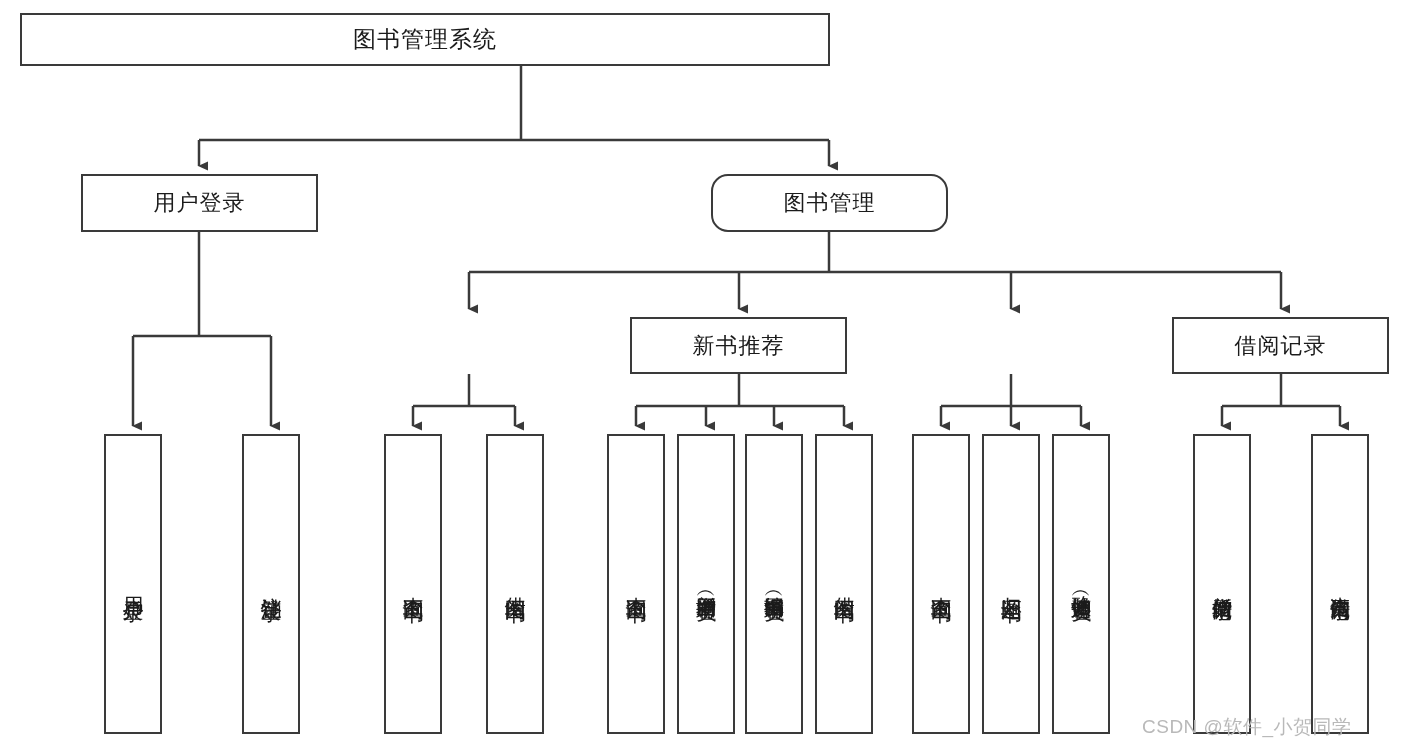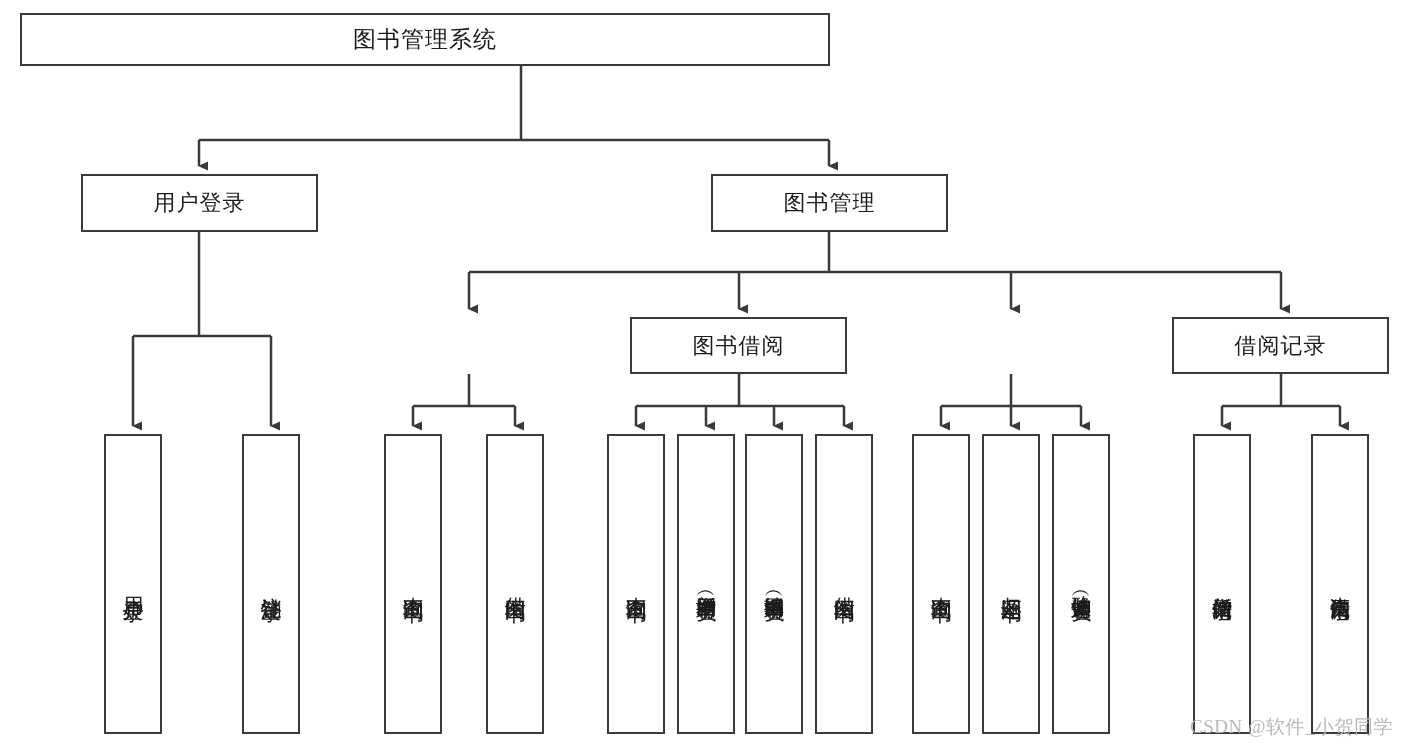--- a/index.html
+++ b/index.html
@@ -62,27 +62,27 @@
     line-height: 1.08;
     letter-spacing: 2px;
     max-height: 268px;
   }
   .node.vert.narrow .node-label {
     font-size: 20px;
     letter-spacing: 1px;
   }
   .watermark {
     position: absolute;
-    left: 1190px;
+    left: 1142px;
     top: 714px;
     font-size: 19px;
     color: #b9b9b9;
     white-space: nowrap;
     letter-spacing: 0.5px;
-    font-family: Liberation Serif, serif;
+    font-family: Liberation Sans, sans-serif;
   }
 </style>
 </head>
 <body>
 
 <div id="canvas">
 
   <svg class="wires" viewBox="0 0 1405 747" xmlns="http://www.w3.org/2000/svg">
     <defs>
       <marker id="arrow" markerWidth="12" markerHeight="12" refX="5" refY="9" orient="auto" markerUnits="userSpaceOnUse">
@@ -133,26 +133,26 @@
     </g>
   </svg>
 
   <div class="node horiz root" style="left:20px; top:13px; width:810px; height:53px;">
     <span class="node-label">图书管理系统</span>
   </div>
 
   <div class="node horiz" style="left:81px; top:174px; width:237px; height:58px;">
     <span class="node-label">用户登录</span>
   </div>
-  <div class="node horiz" style="left:711px; top:174px; width:237px; height:58px;">
+  <div class="node horiz" style="left:711px; top:174px; width:237px; height:58px;border-radius:17px;">
     <span class="node-label">图书管理</span>
   </div>
 
   <div class="node horiz" style="left:630px; top:317px; width:217px; height:57px;">
-    <span class="node-label">图书借阅</span>
+    <span class="node-label">新书推荐</span>
   </div>
   <div class="node horiz" style="left:1172px; top:317px; width:217px; height:57px;">
     <span class="node-label">借阅记录</span>
   </div>
 
   <div class="node vert" style="left:104px; top:434px; width:58px; height:300px;">
     <span class="node-label">用户登录</span>
   </div>
   <div class="node vert" style="left:242px; top:434px; width:58px; height:300px;">
     <span class="node-label">注销登录</span>

